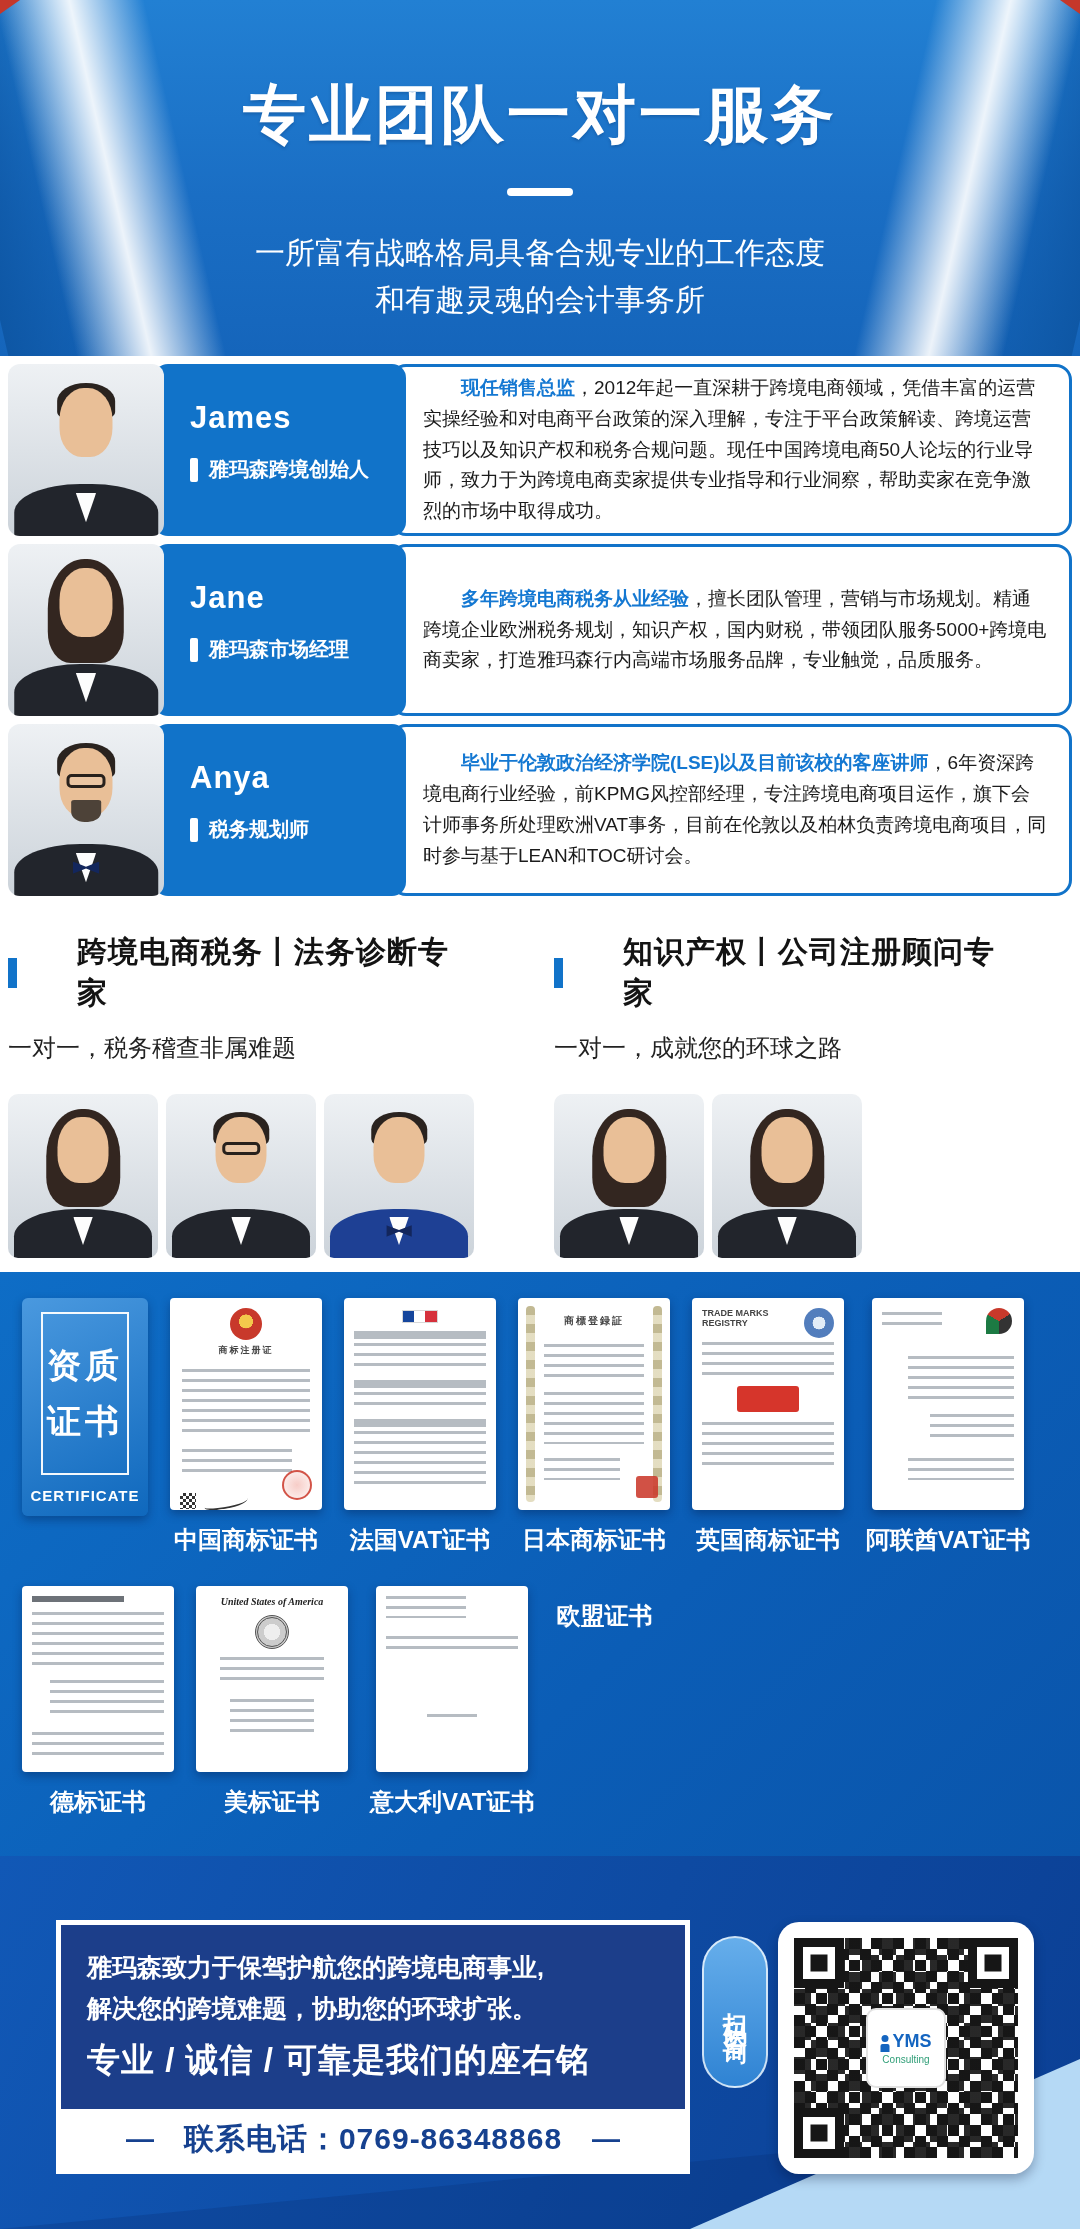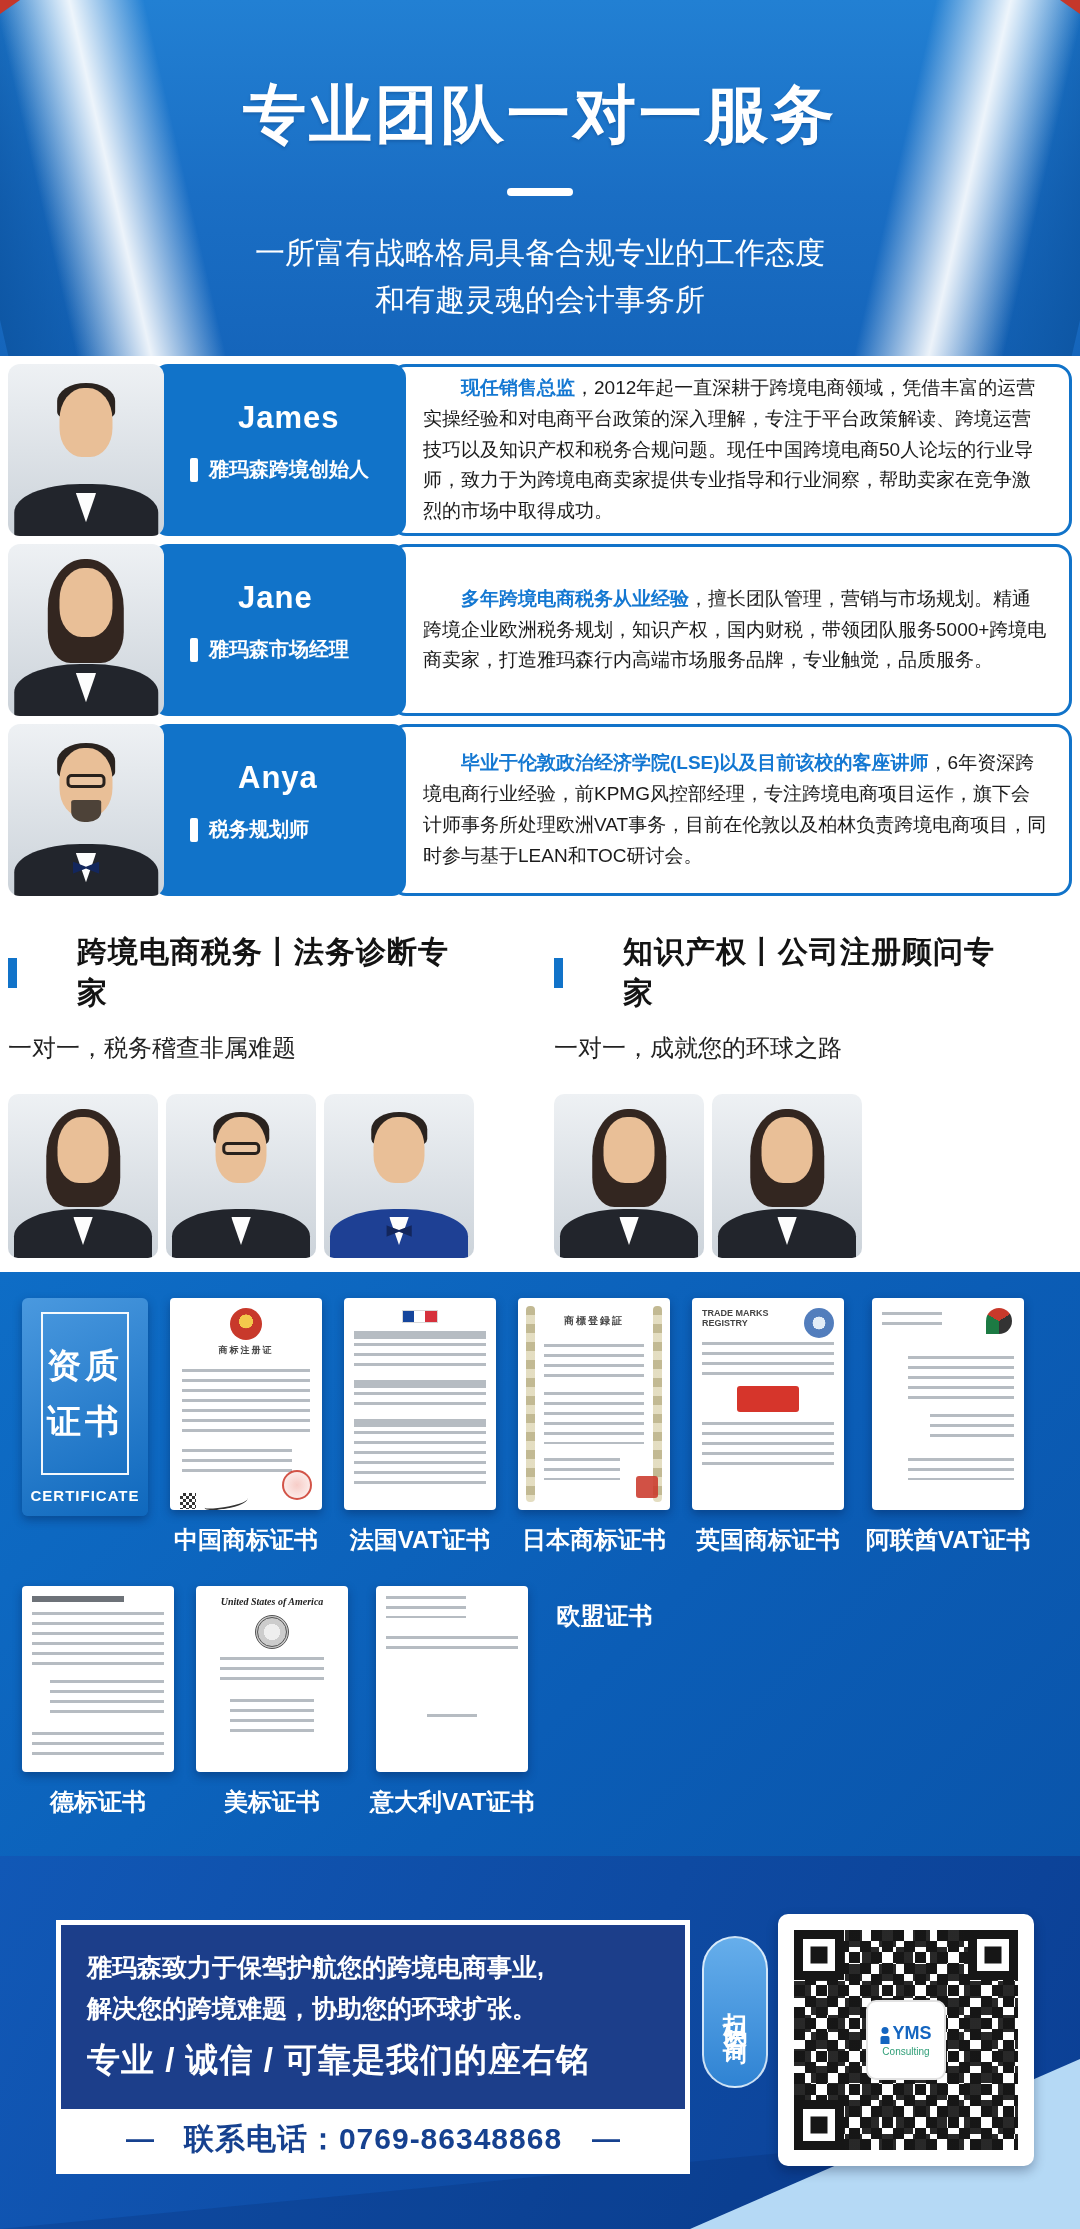--- a/index.html
+++ b/index.html
@@ -43,21 +43,21 @@
                     width:13%; height:17%; background:#fdfdfd; clip-path:polygon(0 0,100% 0,50% 100%); }
   .avatar .glasses { position:absolute; z-index:5; top:29%; left:50%; transform:translateX(-50%);
                      width:25%; height:8%; border:3px solid #28211c; border-radius:5px; background:rgba(255,255,255,.12); }
   .avatar .beard { position:absolute; z-index:5; top:44%; left:50%; transform:translateX(-50%);
                    width:19%; height:13%; background:#4d4238; border-radius:10% 10% 45% 45%; }
   .avatar .bowtie { position:absolute; z-index:5; bottom:13%; left:50%; transform:translateX(-50%);
                     width:17%; height:7%; background:#13265c;
                     clip-path:polygon(0 0,50% 42%,100% 0,100% 100%,50% 58%,0 100%); }
   .name-panel { width:252px; flex:0 0 252px; margin-left:-10px; z-index:2; background:#1173c9;
                 border-radius:14px; padding:36px 0 0 36px; color:#fff; }
-  .name-panel .nm { font-size:31px; font-weight:800; letter-spacing:1px;margin-left:48px; }
+  .name-panel .nm { font-size:31px; font-weight:800; letter-spacing:1px; }
   .ttl-row { display:flex; align-items:center; margin-top:20px; }
   .ttl-row .bar { width:8px; height:24px; background:#fff; border-radius:2px; margin-right:11px; }
   .ttl-row .ttl { font-size:20px; font-weight:600; }
   .desc-box { flex:1; margin-left:-16px; z-index:1; background:#fff; border:3px solid #1173c9;
               border-radius:16px; display:flex; align-items:center; padding:8px 22px 8px 30px; }
   .desc { font-size:19px; line-height:1.62; color:#1b1b1b; text-indent:2em; }
   .desc .lead { color:#1478d2; font-weight:800; }
 
   
   .experts { height:368px; padding:28px 8px 0; background:#fff; }
@@ -139,22 +139,22 @@
   .fl { font-size:25px; font-weight:600; line-height:1.62; }
   .motto { font-size:33px; font-weight:800; margin-top:10px; letter-spacing:1px; }
   .fbox-bottom { height:60px; background:#fff; display:flex; align-items:center; justify-content:center;
                  gap:30px; color:#16418f; }
   .fb-dash { font-size:28px; font-weight:800; }
   .fb-phone { font-size:30px; font-weight:800; letter-spacing:1px; }
   .pill { position:absolute; left:702px; top:80px; width:66px; height:152px; border-radius:33px;
           background:linear-gradient(180deg,#66aeeb 0%,#2f83d3 100%); border:2px solid rgba(255,255,255,.75);
           display:flex; align-items:center; justify-content:center; z-index:2; }
   .pill span { writing-mode:vertical-lr; color:#fff; font-weight:700; font-size:24px; letter-spacing:9px; }
-  .qr { position:absolute; left:778px; top:58px; width:256px; height:252px; background:#fff;
-        border-radius:10px; z-index:2; box-shadow:0 5px 12px rgba(0,10,40,.3); }
+  .qr { position:absolute; left:778px; top:66px; width:256px; height:252px; background:#fff;
+        border-radius:21px; z-index:2; box-shadow:0 5px 12px rgba(0,10,40,.3); }
   .qr-mod { position:absolute; inset:16px;
             background:repeating-conic-gradient(rgba(22,22,22,.92) 0% 25%,rgba(0,0,0,0) 0% 50%) 0 0/34px 34px,
                        repeating-conic-gradient(#161616 0% 25%,#fff 0% 50%) 0 0/22px 22px; }
   .finder { position:absolute; width:50px; height:50px; border:9px solid #161616; background:#fff; }
   .finder::after { content:""; position:absolute; left:50%; top:50%; transform:translate(-50%,-50%);
                    width:17px; height:17px; background:#161616; }
   .finder.tl { top:16px; left:16px; } .finder.tr { top:16px; right:16px; } .finder.bl { bottom:16px; left:16px; }
   .qr-logo { position:absolute; left:50%; top:50%; transform:translate(-50%,-50%); width:80px; height:80px;
              background:#fff; border:2px solid #e2e2e2; border-radius:10px; display:flex; flex-direction:column;
              align-items:center; justify-content:center; z-index:3; }

